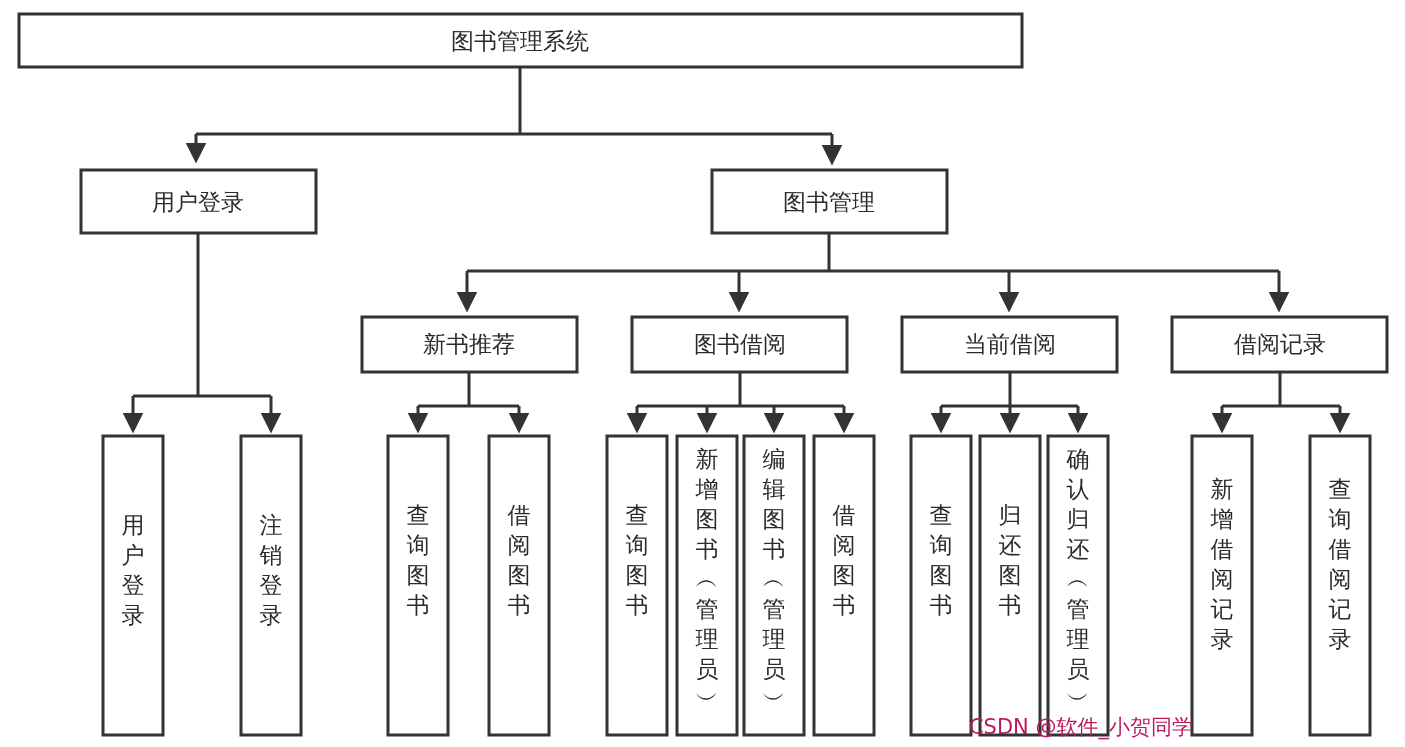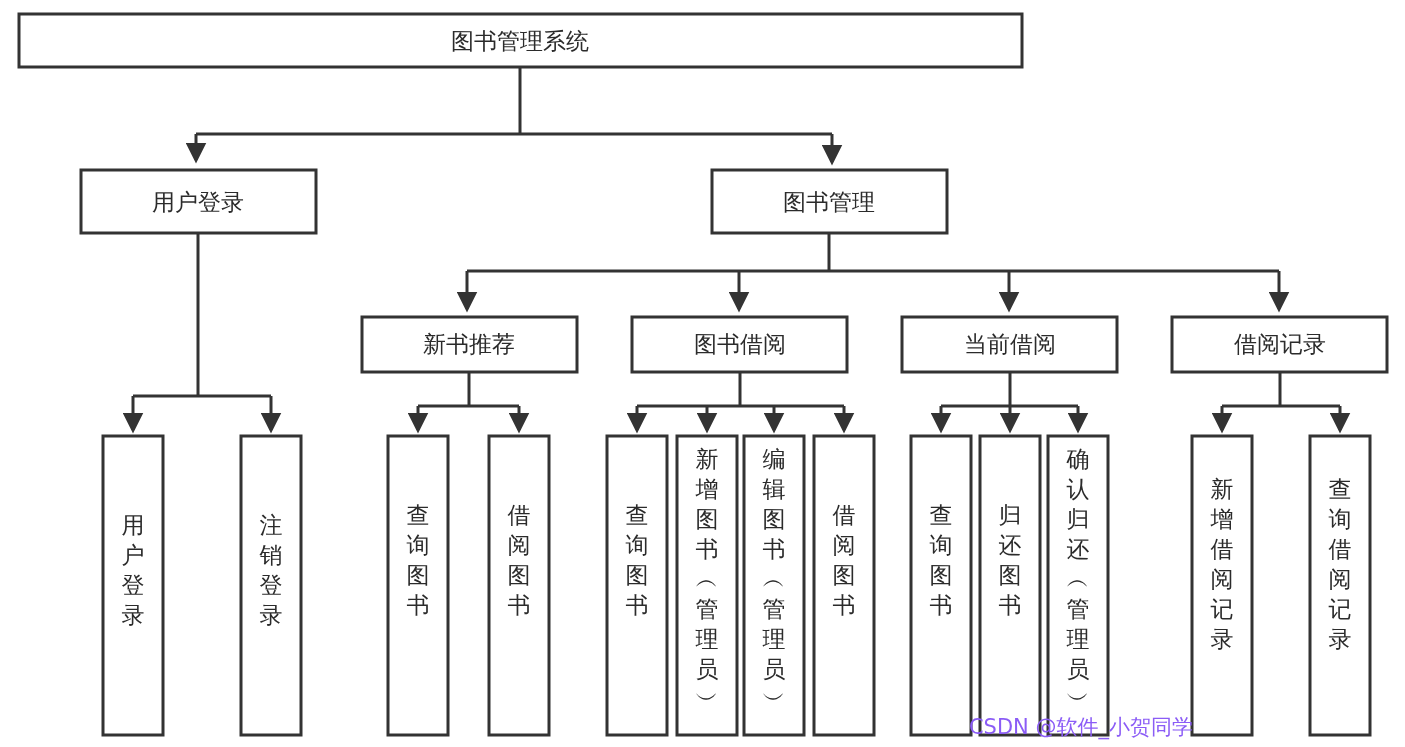--- a/index.html
+++ b/index.html
@@ -32,21 +32,21 @@
     line-height:30px;
     letter-spacing:0;
     white-space:pre;
     pointer-events:none;
   }
   .vtext-wrap span{display:block;text-align:center;}
   .watermark{
     position:absolute;
     right:8px;
     bottom:6px;
-    color:#8b5cf6;
+    color:#be185d;
     font-family:"DejaVu Sans","Liberation Sans",sans-serif;
     font-size:21px;
     white-space:pre;
     pointer-events:none;
   }
 </style>
 </head>
 <body>
 
 <div id="stage">

